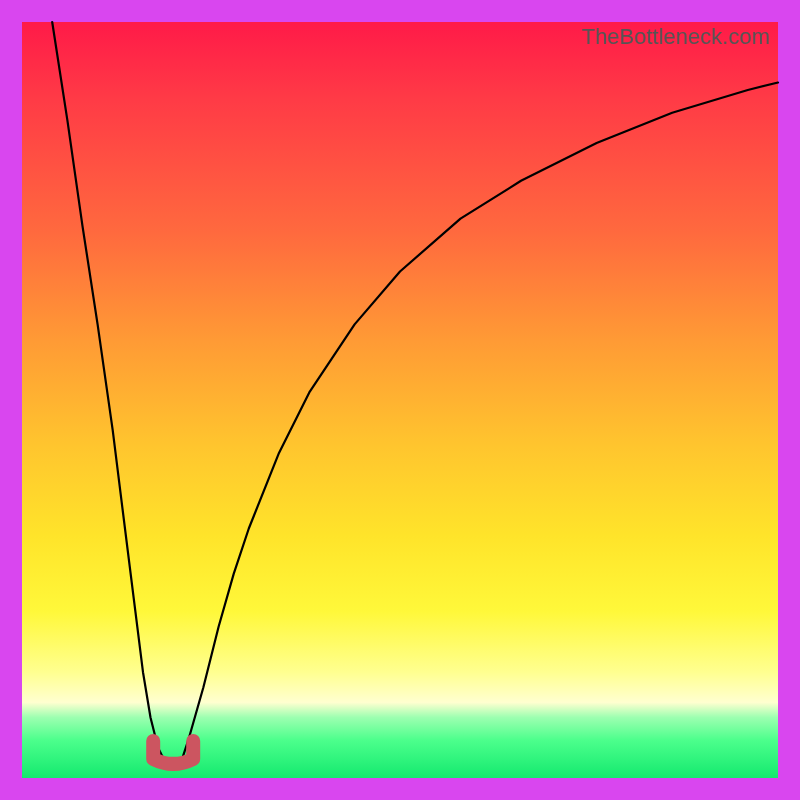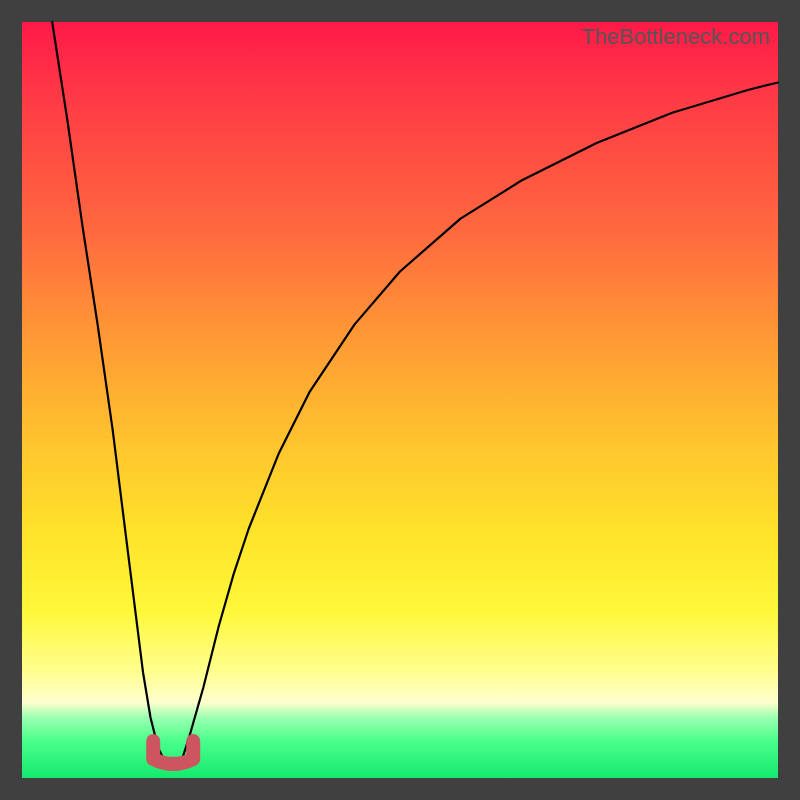--- a/index.html
+++ b/index.html
@@ -10,21 +10,21 @@
     background: #000;
     overflow: hidden;
     font-family: Arial, Helvetica, sans-serif;
   }
   .frame {
     position: absolute;
     left: 0;
     top: 0;
     width: 800px;
     height: 800px;
-    background: #404040;
+    background: #d946ef;
   }
   .plot-area {
     position: absolute;
     left: 22px;
     top: 22px;
     width: 756px;
     height: 756px;
     
     background: linear-gradient(to bottom,
       #ff1a48 0%,

